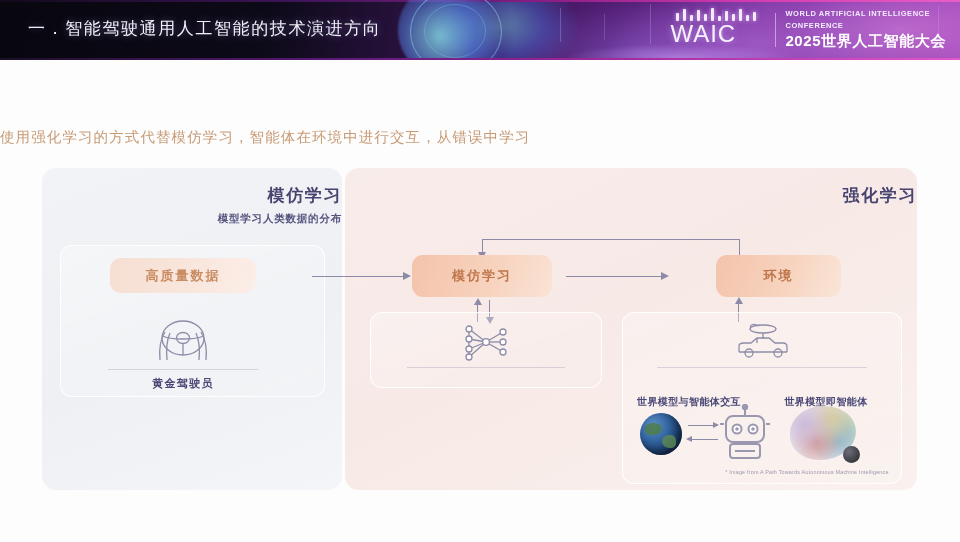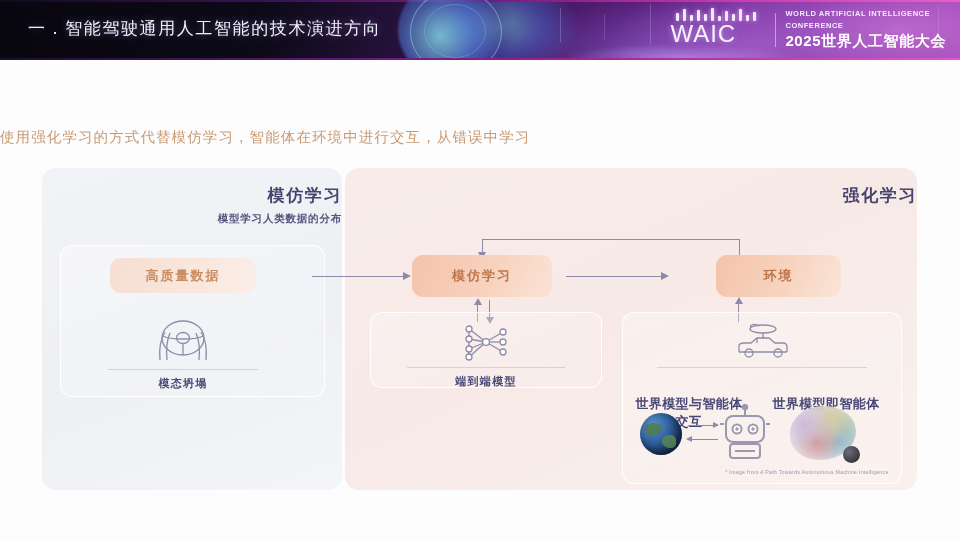--- a/index.html
+++ b/index.html
@@ -140,21 +140,21 @@
   .icon-divider { height: 1px; background: rgba(120,118,150,0.25); margin: 5px auto 6px; }
   .icon-caption { font-size: 11px; font-weight: 700; color: #4a4876; letter-spacing: 1.3px; }
 
   .svg-ink { stroke: #8e8ca8; fill: none; stroke-width: 1.3; }
 
   
   .arrow-line { position: absolute; background: #8d8aa8; }
   .arrowhead { position: absolute; width: 0; height: 0; }
 
   
-  .we-label { position: absolute; font-size: 13px; font-weight: 700; color: #4a4876; letter-spacing: 0.4px; }
+  .we-label { position: absolute; font-size: 10px; font-weight: 700; color: #4a4876; letter-spacing: 0.4px; }
   .footnote {
     position: absolute; font-size: 5.4px; color: #9b98ad; letter-spacing: 0.2px;
     left: 712px; top: 469px; width: 190px; text-align: center;
   }
 
   
   .earth {
     position: absolute; left: 640px; top: 413px; width: 42px; height: 42px; border-radius: 50%;
     background:
       radial-gradient(circle at 32% 30%, #5a90c8 0%, #2f5f9c 42%, #16325c 78%, #0a1b34 100%);
@@ -250,21 +250,21 @@
       <ellipse class="svg-ink" cx="36" cy="20" rx="21" ry="17"></ellipse>
       <ellipse class="svg-ink" cx="36" cy="20" rx="6.5" ry="5.5"></ellipse>
       <path class="svg-ink" d="M15.5 18 C23 22 49 22 56.5 18"></path>
       <path class="svg-ink" d="M36 25.5 L36 37"></path>
       <path class="svg-ink" d="M18 14 C14 20 12 31 13 42"></path>
       <path class="svg-ink" d="M23 15 C20 22 19 32 20 42"></path>
       <path class="svg-ink" d="M54 14 C58 20 60 31 59 42"></path>
       <path class="svg-ink" d="M49 15 C52 22 53 32 52 42"></path>
     </svg>
     <div class="icon-divider" style="width:150px;"></div>
-    <div class="icon-caption">模态坍塌</div>
+    <div class="icon-caption">黄金驾驶员</div>
   </div>
 
   <div class="panel panel-right"></div>
   <div class="panel-head" style="left:345px;top:184px;width:572px;">
     <div class="panel-h1">强化学习</div>
   </div>
 
   <div class="arrow-line" style="left:312px;top:276px;width:92px;height:1.3px;"></div>
   <div class="arrowhead" style="left:403px;top:271.5px;border-left:8px solid #8d8aa8;border-top:4.5px solid transparent;border-bottom:4.5px solid transparent;"></div>
 
@@ -305,21 +305,20 @@
           <circle cx="13" cy="17" r="3"></circle>
         <circle cx="13" cy="27" r="3"></circle>
           <circle cx="13" cy="35" r="3"></circle>
         <circle cx="30" cy="20" r="3.4"></circle>
         <circle cx="47" cy="10" r="3"></circle>
           <circle cx="47" cy="20" r="3"></circle>
           <circle cx="47" cy="30" r="3"></circle>
       </g>
     </svg>
     <div class="icon-divider" style="width:158px;"></div>
-    <div class="icon-caption">端到端模型</div>
   </div>
 
   <div class="card card-world"></div>
   <div class="iconblock" style="left:648px;top:322px;width:228px;">
     <svg width="66" height="40" viewBox="0 0 66 40" style="display:block;margin:0 auto;">
       <g class="svg-ink">
         <ellipse cx="34" cy="7" rx="13" ry="4"></ellipse>
         <path d="M30 4 C24 1 20 3 22 6"></path>
         <line x1="34" y1="11" x2="34" y2="17"></line>
         <path d="M10 30 L10 24 C10 22 12 21 15 21 L22 21 L28 16 L40 16 L46 21 L54 21 C57 21 58 23 58 25 L58 30"></path>

